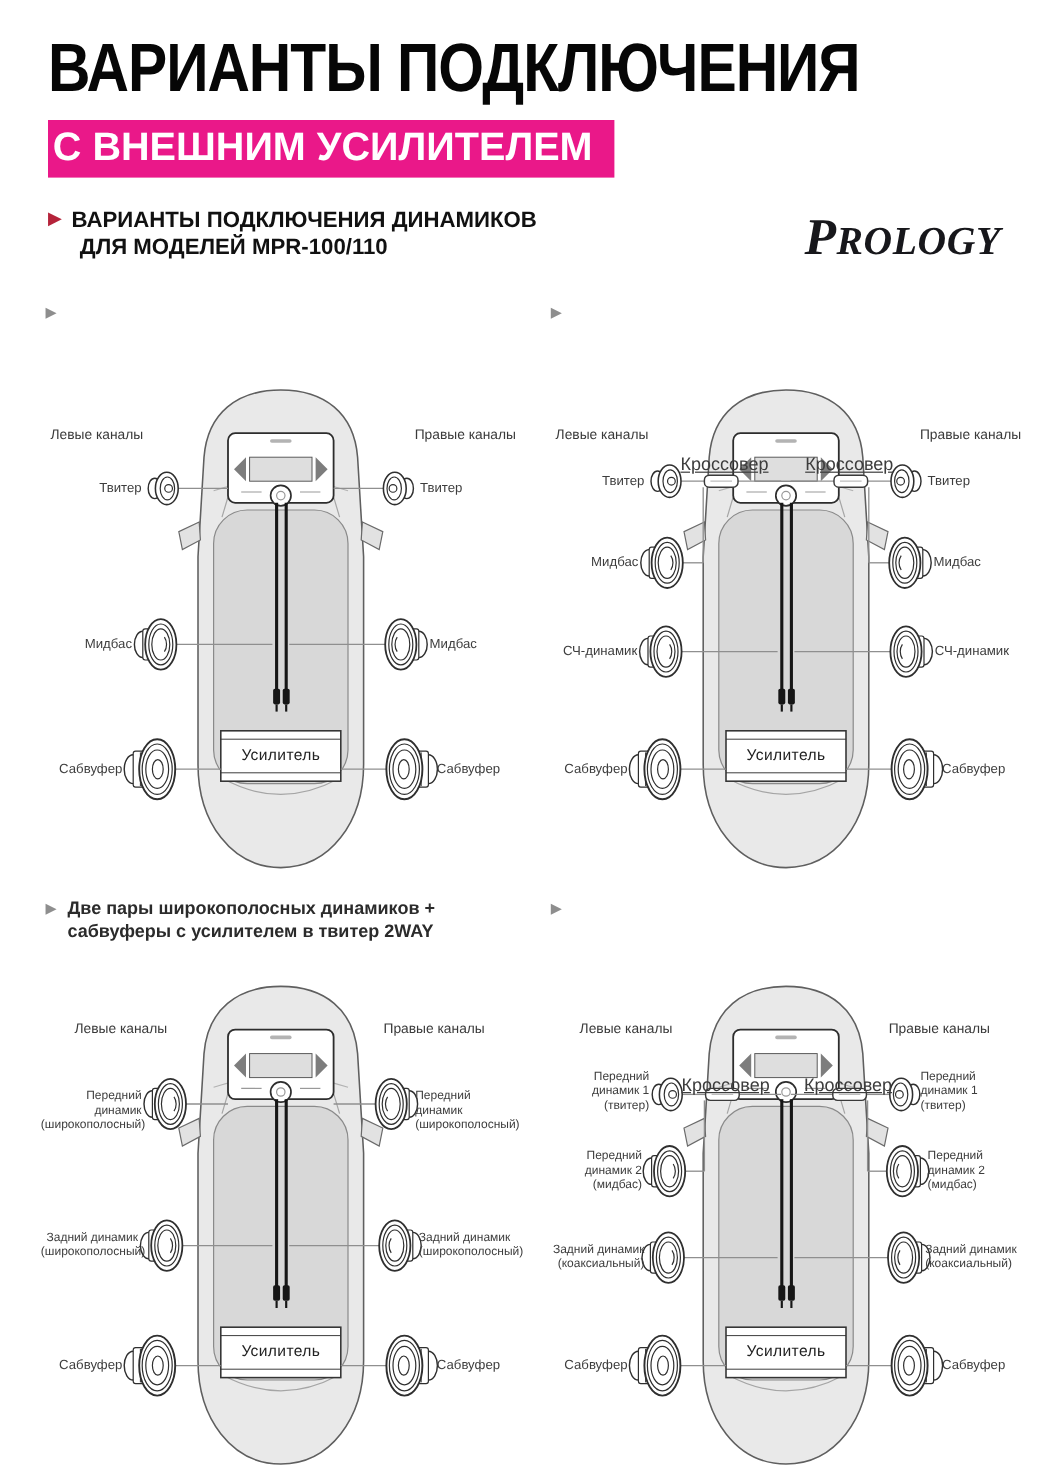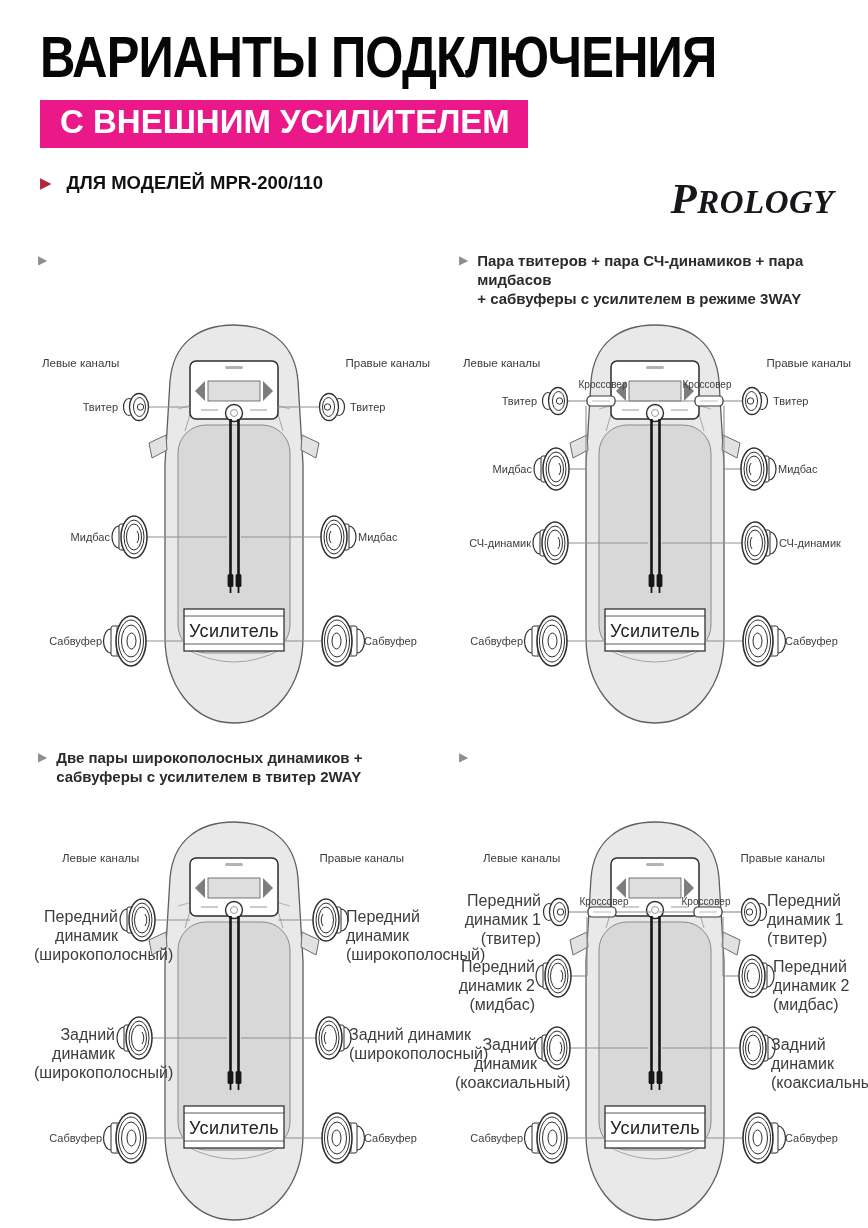--- a/index.html
+++ b/index.html
@@ -3,21 +3,21 @@
 <meta charset="utf-8">
 <style>
   html,body{margin:0;padding:0;background:#fff;}
   body{width:868px;height:1228px;overflow:hidden;font-family:"Liberation Sans","DejaVu Sans",sans-serif;color:#222;}
   .page{position:relative;width:868px;height:920px;background:#fff;}
   .inner{padding:22px 34px 0 34px;}
 
   
   .title{font-size:57px;font-weight:700;line-height:1.02;color:#060606;letter-spacing:-1px;
          transform:scaleX(.86);transform-origin:0 50%;white-space:nowrap;margin:6px 0 0 6px;}
-  .banner{display:inline-block;margin:14px 0 0 6px;padding:3px 18px 7px 20px;color:#fff;
+  .banner{display:inline-block;margin:14px 0 0 6px;padding:3px 18px 7px 4px;color:#fff;
           font-size:33px;font-weight:600;letter-spacing:0;line-height:1.15;}
   .subrow{display:flex;align-items:flex-start;margin:24px 0 0 6px;}
   .subbullet{font-size:15px;line-height:22px;margin-right:8px;}
   .subtitle div{font-size:18.5px;font-weight:700;color:#111;line-height:1.22;}
   .subtitle .l2{padding-left:7px;}
   .logo{margin-left:auto;padding-top:2px;}
   .logo-text{display:block;font-family:"Liberation Serif","DejaVu Serif",serif;font-style:italic;font-weight:700;
              font-size:33px;letter-spacing:.5px;color:#17171b;}
   .logo-text::first-letter{font-size:43px;}
 
@@ -26,24 +26,24 @@
   .panel{position:relative;}
   .caption{display:flex;min-height:60px;align-items:flex-start;padding:2px 0 0 4px;}
   .cap-tri{font-size:12px;line-height:19px;margin-right:9px;}
   .cap-text{font-size:15px;font-weight:700;color:#2b2b2b;line-height:1.28;white-space:pre-line;}
 
   .diagram{position:relative;width:400px;height:425px;}
   .diagram svg{position:absolute;left:0;top:0;}
 
   .lbl{position:absolute;font-size:11px;color:#3d3d3d;line-height:1.18;white-space:pre-line;}
   .lbl.r{text-align:right;}
-  .lbl.sm{font-size:16px;}
+  .lbl.sm{font-size:10px;}
   .ch{font-size:11.5px;color:#3a3a3a;}
-  .amp{width:100px;text-align:center;font-size:18px;color:#222;letter-spacing:.3px;}
-  .xo{width:72px;text-align:center;font-size:10px;}
+  .amp{width:100px;text-align:center;font-size:13px;color:#222;letter-spacing:.3px;}
+  .xo{width:72px;text-align:center;font-size:15px;text-decoration:underline;}
 </style>
 </head>
 <body>
 
 <svg width="0" height="0" style="position:absolute" aria-hidden="true">
   <defs>
     <g id="car-sym">
       <path d="M80,6 C116,6 141,25 144,62 L149,145 L149,318 C149,366 121,404 80,404 C39,404 11,366 11,318 L11,145 L16,62 C19,25 44,6 80,6 Z" fill="#e9e9e9" stroke="#5f5f5f" stroke-width="1.3"></path>
       <path d="M24,90 Q80,72 136,90" fill="none" stroke="#b2b2b2" stroke-width="1"></path>
       <path d="M12,116 L-5,124 L-2,139 L13,131 Z" fill="#e2e2e2" stroke="#6a6a6a" stroke-width="1"></path>
@@ -104,21 +104,22 @@
 <div class="page">
 <div class="inner">
 
   
   <h1 class="title">ВАРИАНТЫ ПОДКЛЮЧЕНИЯ</h1>
   <div class="banner" style="background:#EA1889;">С ВНЕШНИМ УСИЛИТЕЛЕМ</div>
 
   <div class="subrow">
     <span class="subbullet" style="color:#B5233A;">▶</span>
     <div class="subtitle">
-      <div class="l2">ДЛЯ МОДЕЛЕЙ MPR-200/110</div>
+      <div class="l1">ВАРИАНТЫ ПОДКЛЮЧЕНИЯ ДИНАМИКОВ</div>
+      <div class="l2">ДЛЯ МОДЕЛЕЙ MPR-100/110</div>
     </div>
     <div class="logo">
       <span class="logo-text">PROLOGY</span>
     </div>
   </div>
 
   
   <div class="grid">
 
     <section class="panel">
@@ -151,22 +152,20 @@
         <div class="lbl" style="left:324px;top:220px;">Мидбас</div>
         <div class="lbl r" style="left:0;width:68px;top:324px;">Сабвуфер</div>
         <div class="lbl" style="left:330px;top:324px;">Сабвуфер</div>
         <div class="lbl amp" style="left:150px;top:310px;">Усилитель</div>
       </div>
     </section>
 
     <section class="panel">
       <div class="caption">
         <span class="cap-tri" style="color:#8E8E8E;">▶</span>
-        <span class="cap-text">Пара твитеров + пара СЧ-динамиков + пара мидбасов
-+ сабвуферы с усилителем в режиме 3WAY</span>
       </div>
       <div class="diagram">
         <svg width="400" height="425" viewBox="0 0 400 425" xmlns="http://www.w3.org/2000/svg">
           <use href="#car-sym" x="120" y="8"></use>
           <g stroke="#8f8f8f" stroke-width="1.1">
             <line x1="111" y1="90" x2="132" y2="90"></line>
                 <line x1="160" y1="90" x2="156" y2="90"></line>
             <line x1="160" y1="90" x2="196" y2="90"></line>
                 <line x1="204" y1="90" x2="240" y2="90"></line>
             <line x1="268" y1="90" x2="289" y2="90"></line>

